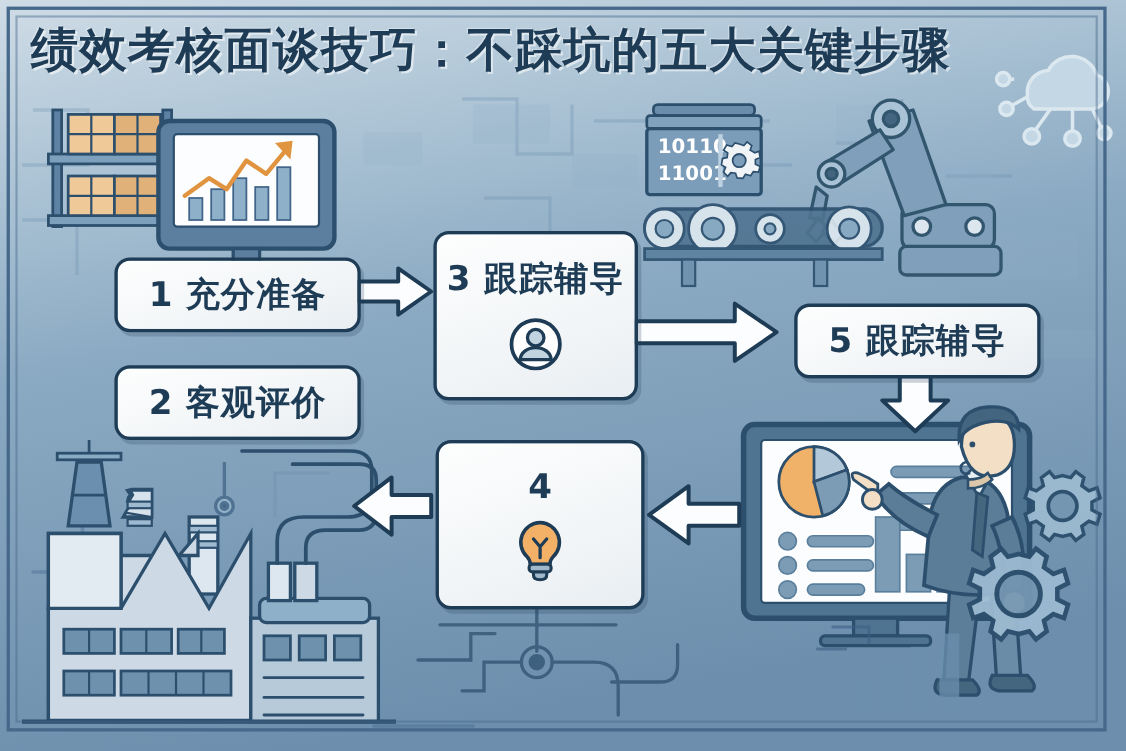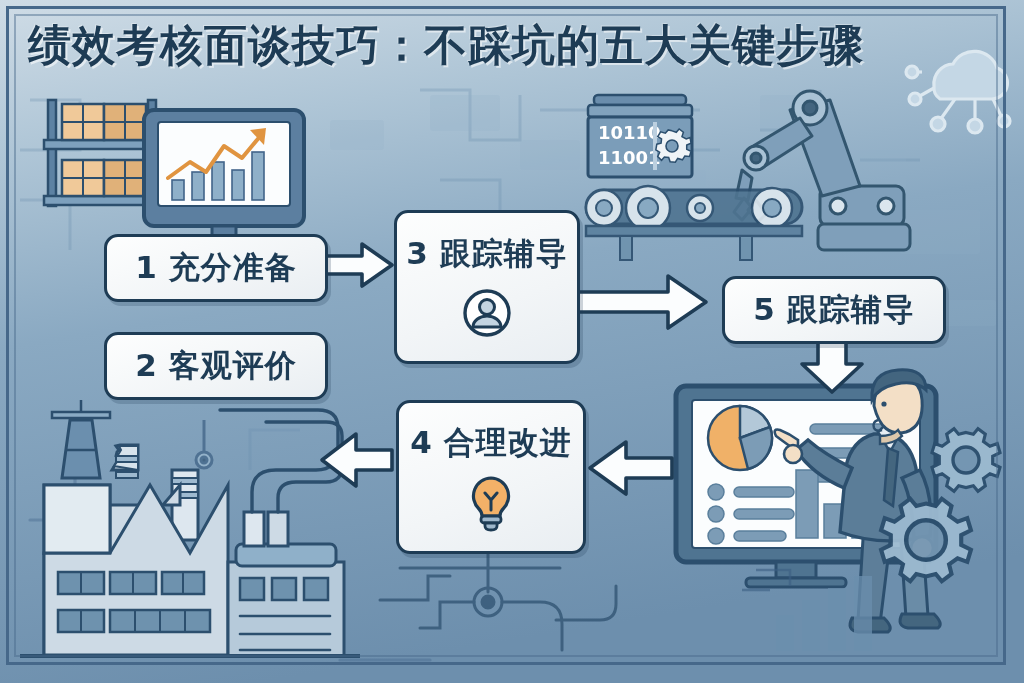--- a/index.html
+++ b/index.html
@@ -476,21 +476,20 @@
         <circle cx="28" cy="28" r="22" fill="#ffffff" stroke="#1e3c55" stroke-width="3.4"></circle>
         <circle cx="28" cy="22" r="7.5" fill="#c3d4e1" stroke="#1e3c55" stroke-width="3"></circle>
         <path d="M14 42 a14 11 0 0 1 28 0 Z" fill="#c3d4e1" stroke="#1e3c55" stroke-width="3"></path>
       </svg>
     </div>
   </div>
 
   <div class="step-box" id="step4">
     <div class="step-label">
       <span class="step-num">4</span>
-      <span class="step-title">合理改进</span>
     </div>
     <div class="step-icon">
       <svg width="52" height="58" viewBox="0 0 52 58">
         <path d="M26 4 a18 18 0 0 1 12 31 q-3 3 -3 7 h-18 q0 -4 -3 -7 A18 18 0 0 1 26 4 Z" fill="#f3b168" stroke="#1e3c55" stroke-width="3.2"></path>
         <path d="M26 36 V26 M26 26 L20 19 M26 26 L32 19" fill="none" stroke="#1e3c55" stroke-width="3" stroke-linecap="round"></path>
         <rect x="16" y="42" width="20" height="7" rx="3" fill="#9fb8cc" stroke="#1e3c55" stroke-width="2.8"></rect>
         <path d="M20 49 h12 v3 q0 4 -6 4 q-6 0 -6 -4 Z" fill="#9fb8cc" stroke="#1e3c55" stroke-width="2.8"></path>
       </svg>
     </div>
   </div>

